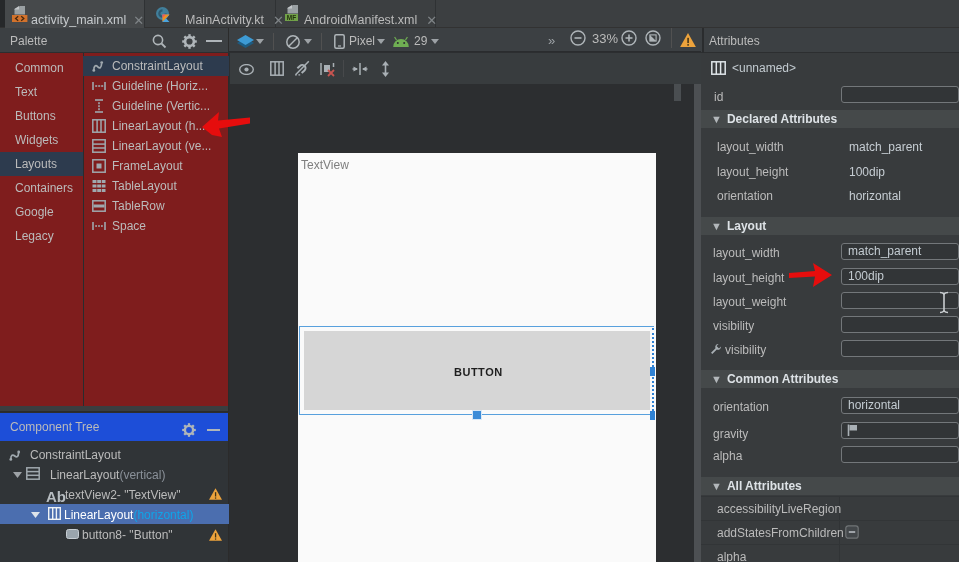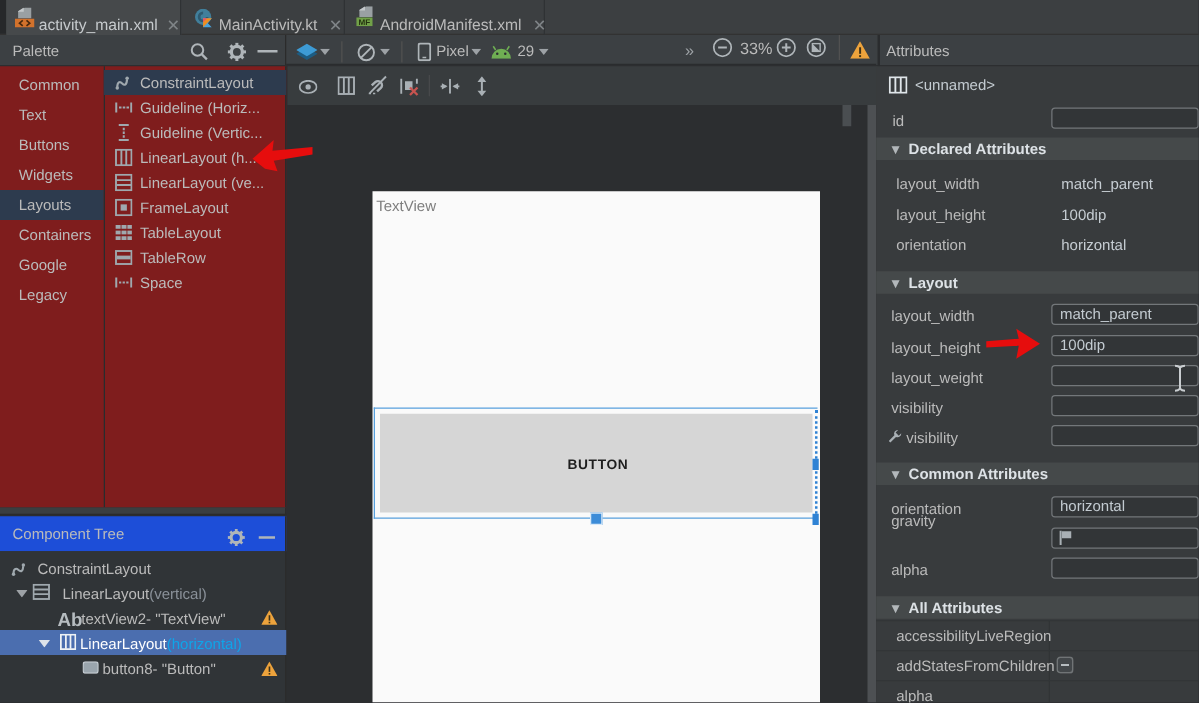--- a/index.html
+++ b/index.html
@@ -67,21 +67,21 @@
   <span class="tabx">✕</span>
 </div>
 <div class="tab" id="tab2">
   <svg class="abs" style="left:10px;top:7px" width="15" height="15" viewBox="0 0 15 15">
     <circle cx="6.5" cy="6.5" r="6.5" fill="#417f9b"></circle>
     <path d="M6.5 2.2 A4.3 4.3 0 1 0 10.8 6.5 L8.6 6.5 A2.1 2.1 0 1 1 6.5 4.4 Z" fill="#2e5a70"></path>
     <polygon points="6.5,7.5 13.5,7.5 10,11.25 13.5,15 6.5,15" fill="#4aa3dd"></polygon>
     <polygon points="6.5,7.5 13.5,7.5 6.5,14.8" fill="#ef8e1f"></polygon>
     <polygon points="6.5,10.8 9.6,7.5 6.5,7.5" fill="#e3516e"></polygon>
   </svg>
-  <span class="tabtxt" style="margin-left:29px">MainActivity.kt</span>
+  <span class="tabtxt" style="margin-left:39px">MainActivity.kt</span>
   <span class="tabx" style="margin-left:9px">✕</span>
   <div class="squig"></div>
 </div>
 <div class="tab" id="tab3">
   <svg class="abs" style="left:9px;top:5px" width="16" height="16" viewBox="0 0 16 16">
     <path d="M8 0 L13 0 L13 8.5 L2.5 8.5 L2.5 3 Z" fill="#9aa0a3"></path>
     <polygon points="2.5,3 7,0 7,3.4 2.5,3.4" fill="#c3c7ca"></polygon>
     <rect x="0" y="9" width="13" height="7" fill="#71a148"></rect>
     <text x="6.5" y="15" font-size="6.5" font-weight="bold" fill="#24330f" text-anchor="middle" font-family="Liberation Sans">MF</text>
   </svg>
@@ -414,21 +414,21 @@
   <span class="alab" style="left:12px;top:266px">visibility</span>
     <div class="abox" style="top:263px"></div>
   <span class="alab" style="left:24px;top:290px">visibility</span>
     <div class="abox" style="top:287px"></div>
   <svg class="abs" style="left:9px;top:290px" width="12" height="12" viewBox="0 0 12 12">
     <path d="M8.5 1 a3 3 0 0 0 -3 4.2 L1 9.7 L2.3 11 L6.8 6.5 a3 3 0 0 0 4.2 -3 L9 5.5 L6.5 3 Z" fill="#a9b0b5"></path>
   </svg>
   <div class="band" style="top:317px"><span class="tri">▼</span>Common Attributes</div>
   <span class="alab" style="left:12px;top:347px">orientation</span>
     <div class="abox" style="top:344px">horizontal</div>
-  <span class="alab" style="left:12px;top:357px">gravity</span>
+  <span class="alab" style="left:12px;top:374px">gravity</span>
     <div class="abox" style="top:369px"></div>
   <svg class="abs" style="left:146px;top:371px" width="11" height="12" viewBox="0 0 11 12">
     <line x1="1.5" y1="0.5" x2="1.5" y2="12" stroke="#a9b0b5" stroke-width="1.6"></line>
     <polygon points="2.5,1 10,1 10,6.5 2.5,6.5" fill="#a9b0b5"></polygon>
   </svg>
   <span class="alab" style="left:12px;top:396px">alpha</span>
     <div class="abox" style="top:393px"></div>
   <div class="band" style="top:424px"><span class="tri">▼</span>All Attributes</div>
   <div class="abs" style="left:138px;top:443px;width:1px;height:66px;background:#313436"></div>
   <div class="abs" style="left:0;top:443px;width:258px;height:1px;background:#323537"></div>

